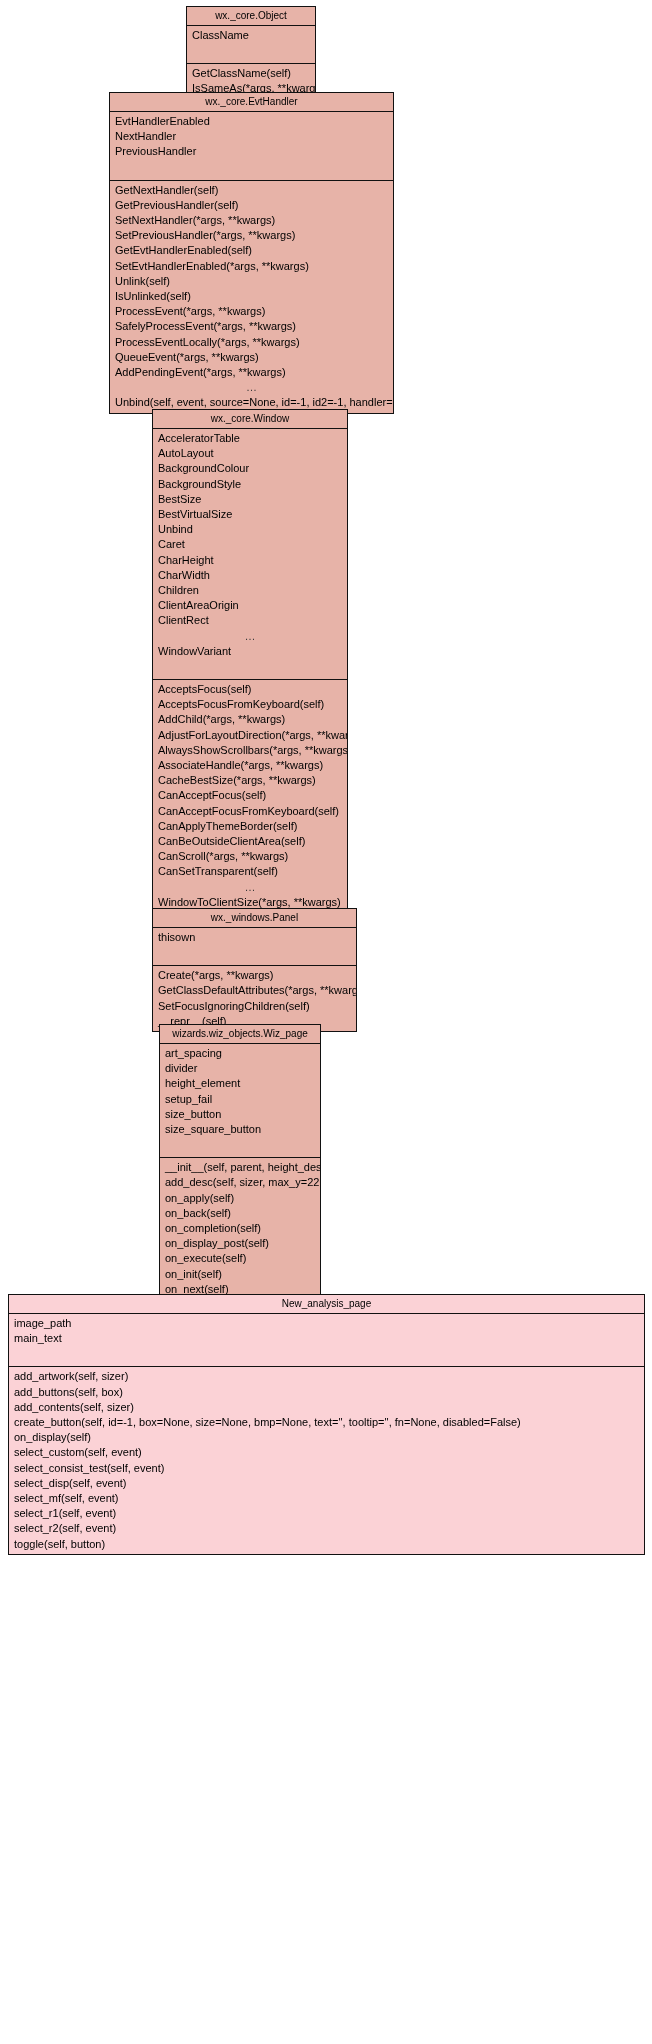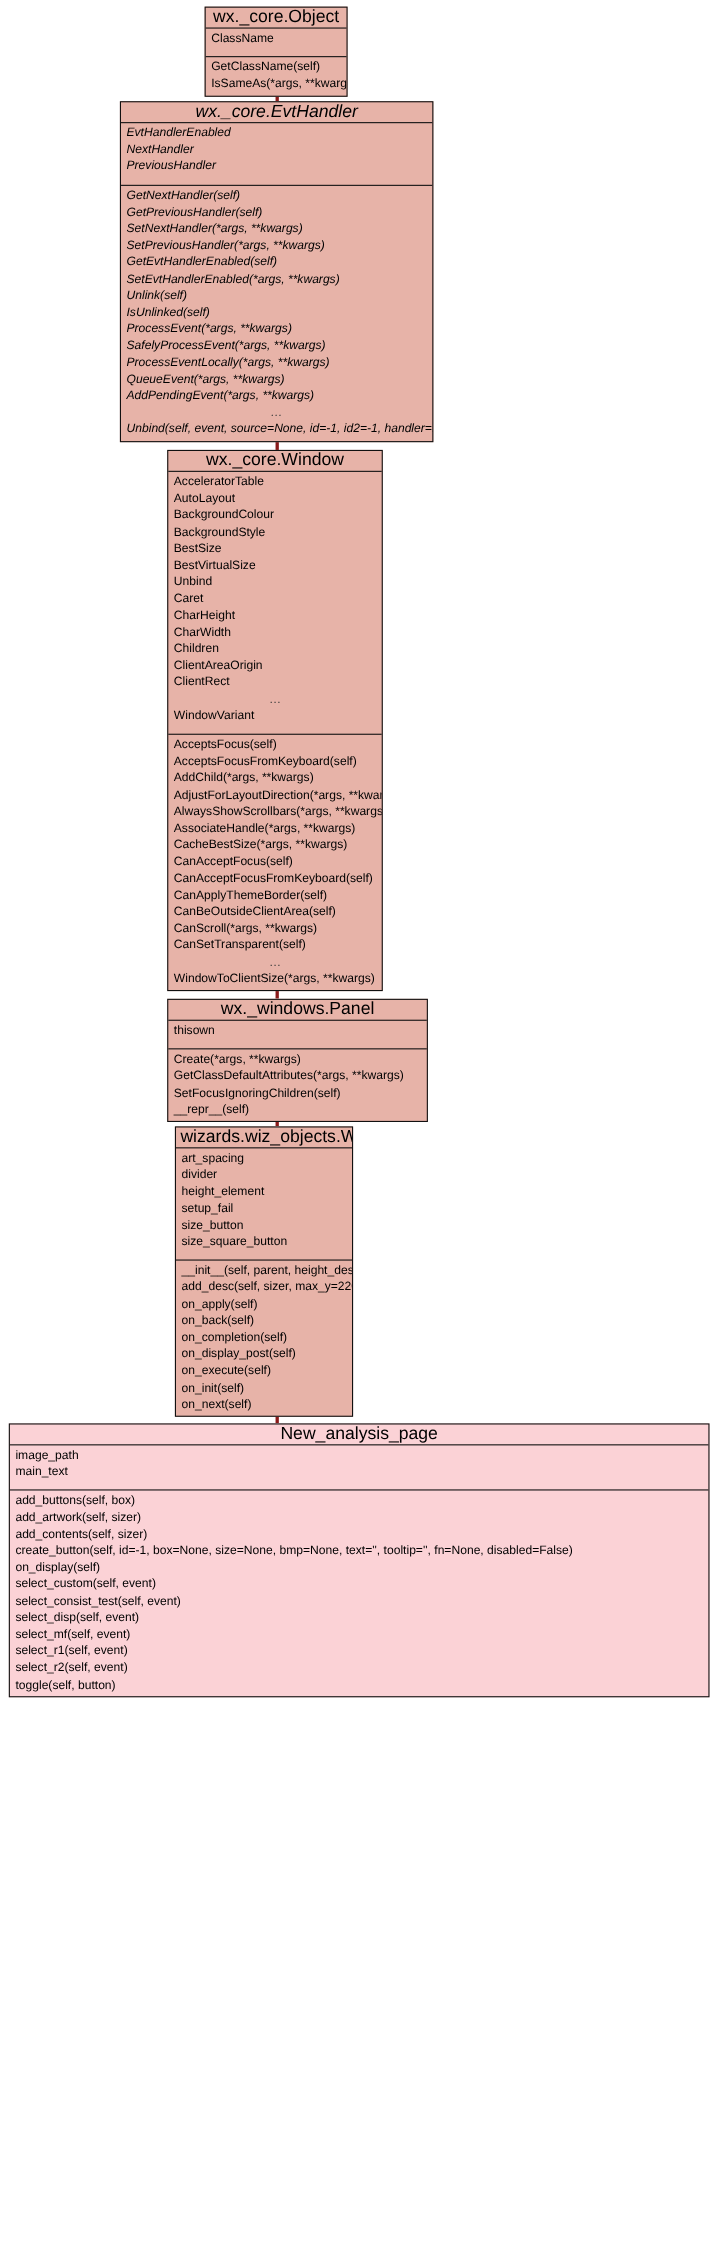--- a/index.html
+++ b/index.html
@@ -28,30 +28,30 @@
     background: #e7b3a8;
     color: #000000;
     font-size: 11px;
     line-height: 15.2px;
   }
   .uml-class.light {
     background: #fbd2d6;
   }
   .uml-title {
     text-align: center;
-    font-size: 16px;
+    font-size: 10px;
     line-height: 15px;
     padding: 1px 4px 2px 4px;
     border-bottom: 1px solid #111111;
     white-space: nowrap;
     overflow: hidden;
   }
   .uml-attrs {
     border-bottom: 1px solid #111111;
-    padding: 2px 0 8px 0;
+    padding: 2px 0 20px 0;
   }
   .uml-ops {
     padding: 2px 0 2px 0;
   }
   .uml-row {
     padding: 0 4px 0 5px;
     white-space: nowrap;
     overflow: hidden;
     font-size: 11px;
     line-height: 15.2px;
@@ -112,21 +112,21 @@
     <div class="uml-title">wx._core.Object</div>
     <div class="uml-attrs">
         <div class="uml-row">ClassName</div>
       </div>
     <div class="uml-ops">
         <div class="uml-row">GetClassName(self)</div>
         <div class="uml-row">IsSameAs(*args, **kwargs)</div>
       </div>
   </div>
 
-  <div class="uml-class" id="cls-evthandler" style="left:109px; top:92px; width:285px;font-style:italic;">
+  <div class="uml-class" id="cls-evthandler" style="left:109px; top:92px; width:285px;">
     <div class="uml-title">wx._core.EvtHandler</div>
     <div class="uml-attrs">
         <div class="uml-row">EvtHandlerEnabled</div>
         <div class="uml-row">NextHandler</div>
         <div class="uml-row">PreviousHandler</div>
       </div>
     <div class="uml-ops">
         <div class="uml-row">GetNextHandler(self)</div>
         <div class="uml-row">GetPreviousHandler(self)</div>
         <div class="uml-row">SetNextHandler(*args, **kwargs)</div>
@@ -176,21 +176,21 @@
         <div class="uml-row">CanAcceptFocusFromKeyboard(self)</div>
         <div class="uml-row">CanApplyThemeBorder(self)</div>
         <div class="uml-row">CanBeOutsideClientArea(self)</div>
         <div class="uml-row">CanScroll(*args, **kwargs)</div>
         <div class="uml-row">CanSetTransparent(self)</div>
         <div class="uml-row ellipsis">…</div>
         <div class="uml-row">WindowToClientSize(*args, **kwargs)</div>
       </div>
   </div>
 
-  <div class="uml-class" id="cls-panel" style="left:152px; top:908px; width:237px;">
+  <div class="uml-class" id="cls-panel" style="left:152px; top:908px; width:205px;">
     <div class="uml-title">wx._windows.Panel</div>
     <div class="uml-attrs">
         <div class="uml-row">thisown</div>
       </div>
     <div class="uml-ops">
         <div class="uml-row">Create(*args, **kwargs)</div>
         <div class="uml-row">GetClassDefaultAttributes(*args, **kwargs)</div>
         <div class="uml-row">SetFocusIgnoringChildren(self)</div>
         <div class="uml-row">__repr__(self)</div>
       </div>
@@ -219,22 +219,22 @@
       </div>
   </div>
 
   <div class="uml-class light" id="cls-newanalysis" style="left:8px; top:1294px; width:637px;">
     <div class="uml-title">New_analysis_page</div>
     <div class="uml-attrs">
         <div class="uml-row">image_path</div>
         <div class="uml-row">main_text</div>
       </div>
     <div class="uml-ops">
+        <div class="uml-row">add_artwork(self, sizer)</div>
         <div class="uml-row">add_buttons(self, box)</div>
-        <div class="uml-row">add_artwork(self, sizer)</div>
         <div class="uml-row">add_contents(self, sizer)</div>
         <div class="uml-row">create_button(self, id=-1, box=None, size=None, bmp=None, text='', tooltip='', fn=None, disabled=False)</div>
         <div class="uml-row">on_display(self)</div>
         <div class="uml-row">select_custom(self, event)</div>
         <div class="uml-row">select_consist_test(self, event)</div>
         <div class="uml-row">select_disp(self, event)</div>
         <div class="uml-row">select_mf(self, event)</div>
         <div class="uml-row">select_r1(self, event)</div>
         <div class="uml-row">select_r2(self, event)</div>
         <div class="uml-row">toggle(self, button)</div>

